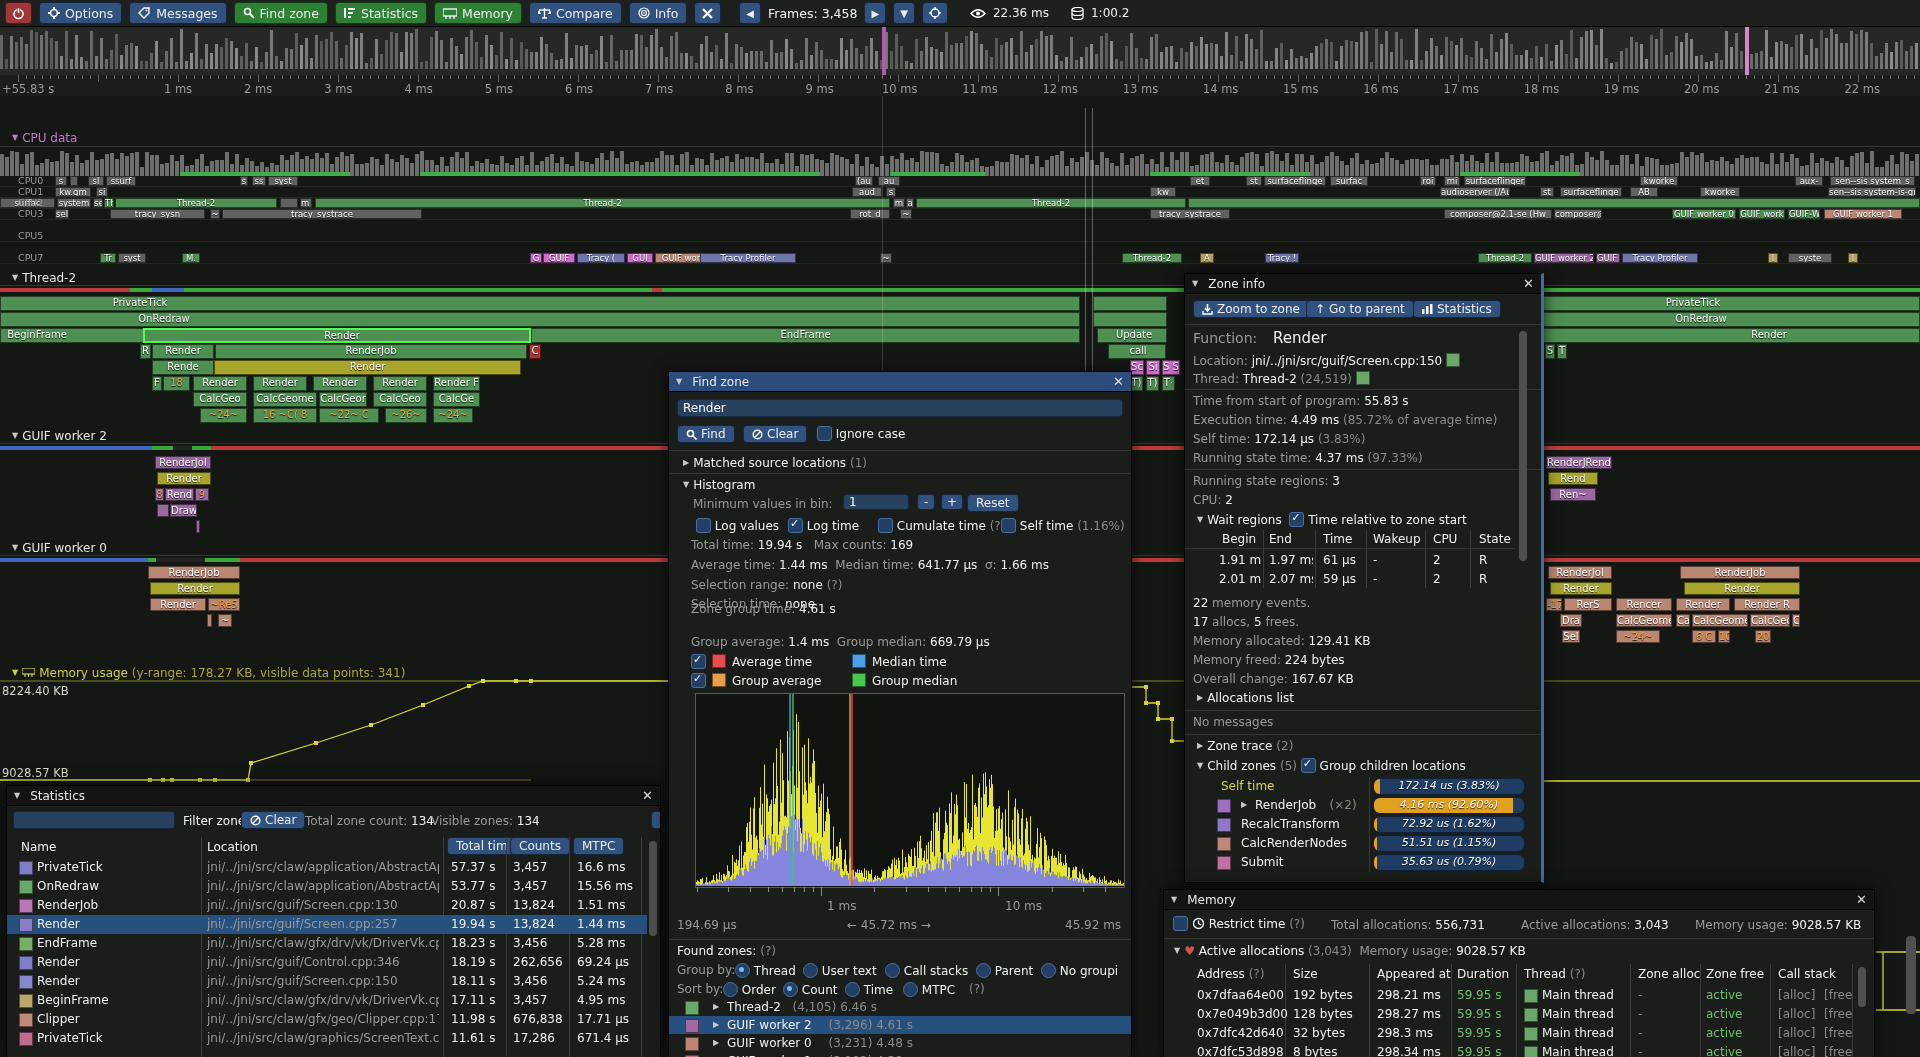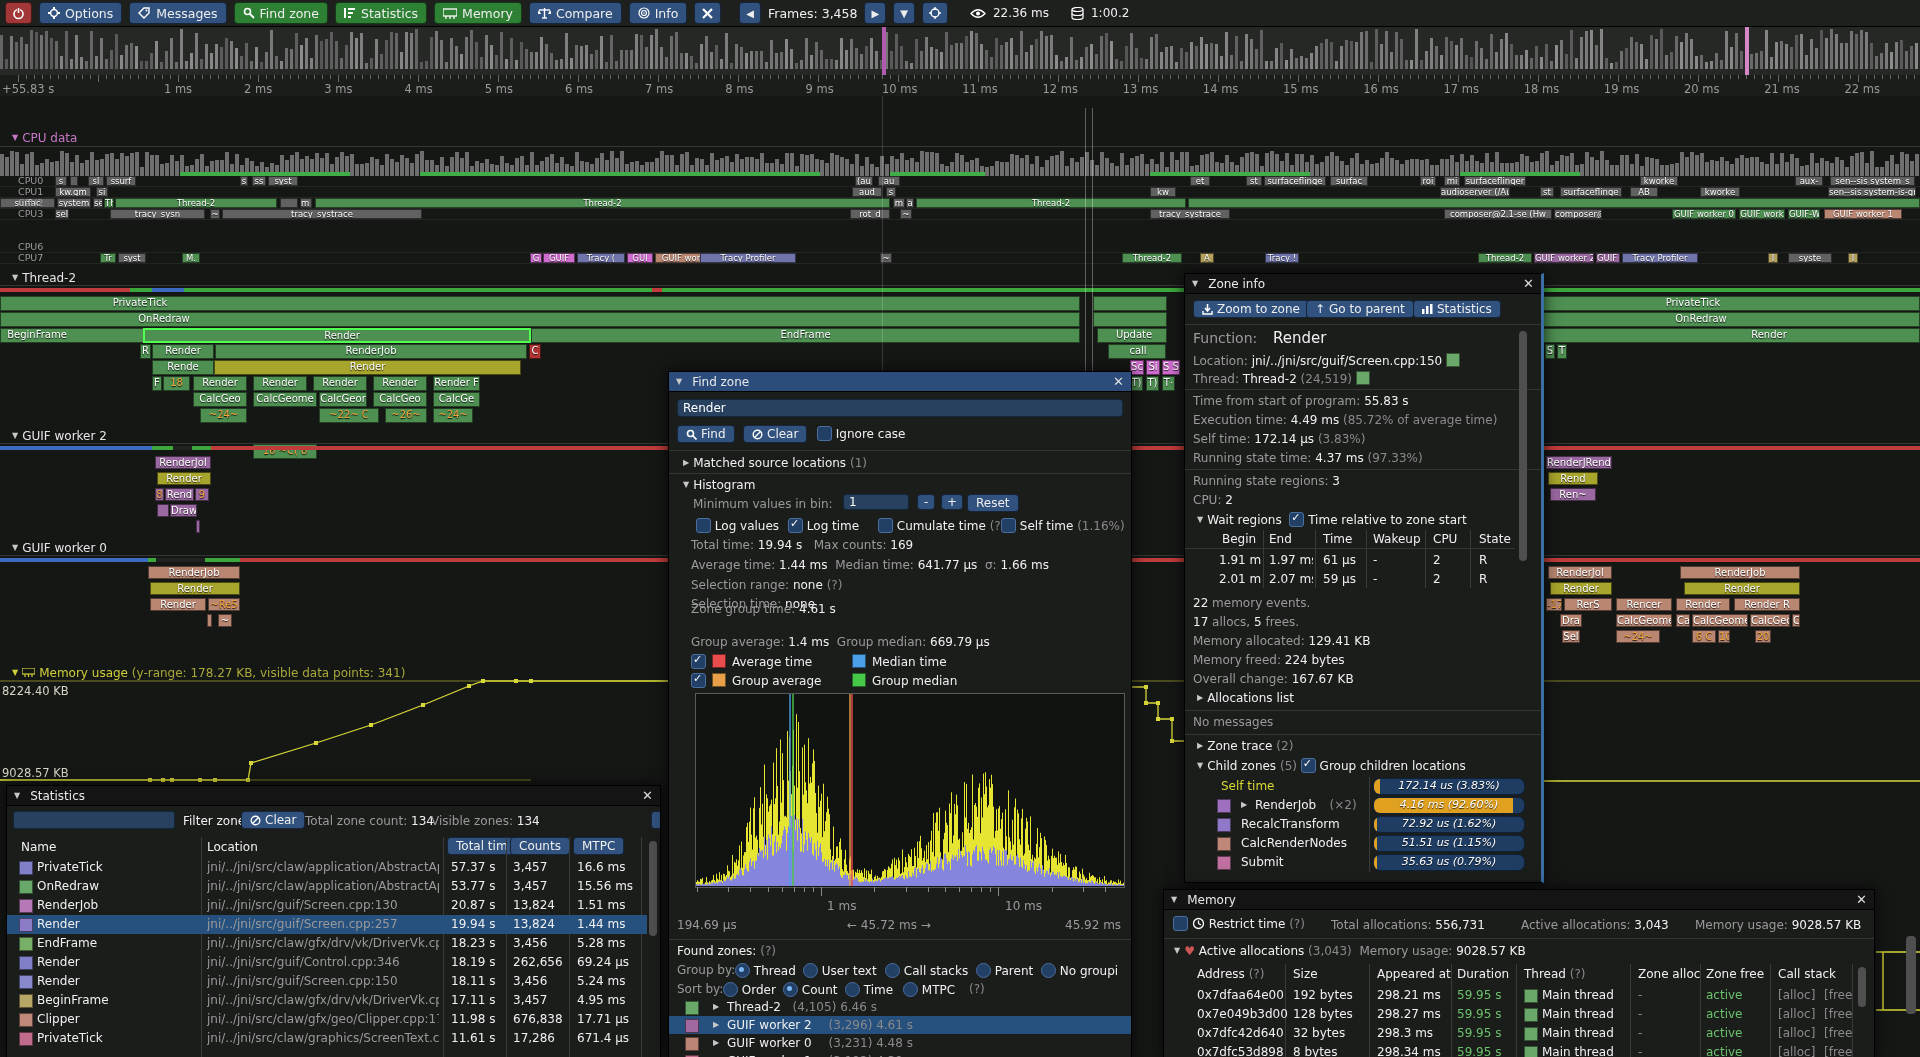--- a/index.html
+++ b/index.html
@@ -1285,22 +1285,22 @@
           <div class="chip cpu-zone ce" style="left: 900px; width: 12px;">~</div>
           <div class="chip cpu-zone ce" style="left: 1150px; width: 80px;">tracy_systrace</div>
           <div class="chip cpu-zone ce" style="left: 1444px; width: 108px;">composer@2.1-se (Hw</div>
           <div class="chip cpu-zone ce" style="left: 1554px; width: 48px;">composer@</div>
           <div class="chip cpu-zone cg" style="left: 1672px; width: 64px;">GUIF worker 0</div>
           <div class="chip cpu-zone cg" style="left: 1739px; width: 46px;">GUIF work</div>
           <div class="chip cpu-zone cg" style="left: 1788px; width: 32px;">GUIF-W</div>
           <div class="chip cpu-zone cs" style="left: 1824px; width: 78px;">GUIF worker 1</div>
           <span class="cpulabel">CPU3</span>
         </div>
-        <div class="cpurow" style="top: 66px;">
-          <span class="cpulabel">CPU6</span>
+        <div class="cpurow" style="top: 55px;">
+          <span class="cpulabel">CPU5</span>
         </div>
         <div class="cpurow" style="top: 77px;">
           <div class="chip cpu-zone cg" style="left: 100px; width: 16px;">Tr</div>
           <div class="chip cpu-zone ce" style="left: 118px; width: 28px;">syst</div>
           <div class="chip cpu-zone cg" style="left: 182px; width: 18px;">M.</div>
           <div class="chip cpu-zone ck" style="left: 530px; width: 12px;">G</div>
           <div class="chip cpu-zone ck" style="left: 543px; width: 32px;">GUIF</div>
           <div class="chip cpu-zone cb2" style="left: 577px; width: 48px;">Tracy (</div>
           <div class="chip cpu-zone ck" style="left: 627px; width: 26px;">GUI</div>
           <div class="chip cpu-zone cs" style="left: 655px; width: 52px;">GUIF wor</div>
@@ -1378,21 +1378,21 @@
         <div class="chip cg" style="left: 433px; width: 47px; top: 376px; height: 15px;">Render F</div>
         <div class="chip cg" style="left: 1130px; width: 13px; top: 376px; height: 15px;">T)</div>
         <div class="chip cg" style="left: 1146px; width: 13px; top: 376px; height: 15px;">T)</div>
         <div class="chip cg" style="left: 1162px; width: 13px; top: 376px; height: 15px;">T·</div>
         <div class="chip cg" style="left: 193px; width: 54px; top: 392px; height: 15px;">CalcGeo</div>
         <div class="chip cg" style="left: 253px; width: 64px; top: 392px; height: 15px;">CalcGeome</div>
         <div class="chip cg" style="left: 319px; width: 48px; top: 392px; height: 15px;">CalcGeor</div>
         <div class="chip cg" style="left: 373px; width: 54px; top: 392px; height: 15px;">CalcGeo</div>
         <div class="chip cg" style="left: 433px; width: 47px; top: 392px; height: 15px;">CalcGe</div>
         <div class="chip cg num" style="left: 200px; width: 47px; top: 408px; height: 15px;">~24~</div>
-        <div class="chip cg num" style="left: 253px; width: 64px; top: 408px; height: 15px; margin-top: 36px;">16 ~C( 8</div>
+        <div class="chip cg num" style="left: 253px; width: 64px; top: 408px; height: 15px;">16 ~C( 8</div>
         <div class="chip cg num" style="left: 319px; width: 60px; top: 408px; height: 15px;">~22~ C</div>
         <div class="chip cg num" style="left: 385px; width: 42px; top: 408px; height: 15px;">~26~</div>
         <div class="chip cg num" style="left: 433px; width: 40px; top: 408px; height: 15px;">~24~</div>
         <div class="shead" style="left: 12px; top: 429px;"><span class="tri">▼</span><span>GUIF worker 2</span></div>
         <div class="hl" style="top: 443px;"></div>
         <div class="strip st_b" style="left: 0px; width: 152px; top: 446px;"></div>
         <div class="strip st_g" style="left: 152px; width: 21px; top: 446px;"></div>
         <div class="strip st_d" style="left: 173px; width: 19px; top: 446px;"></div>
         <div class="strip st_g" style="left: 192px; width: 19px; top: 446px;"></div>
         <div class="strip st_r" style="left: 211px; width: 1709px; top: 446px;"></div>

